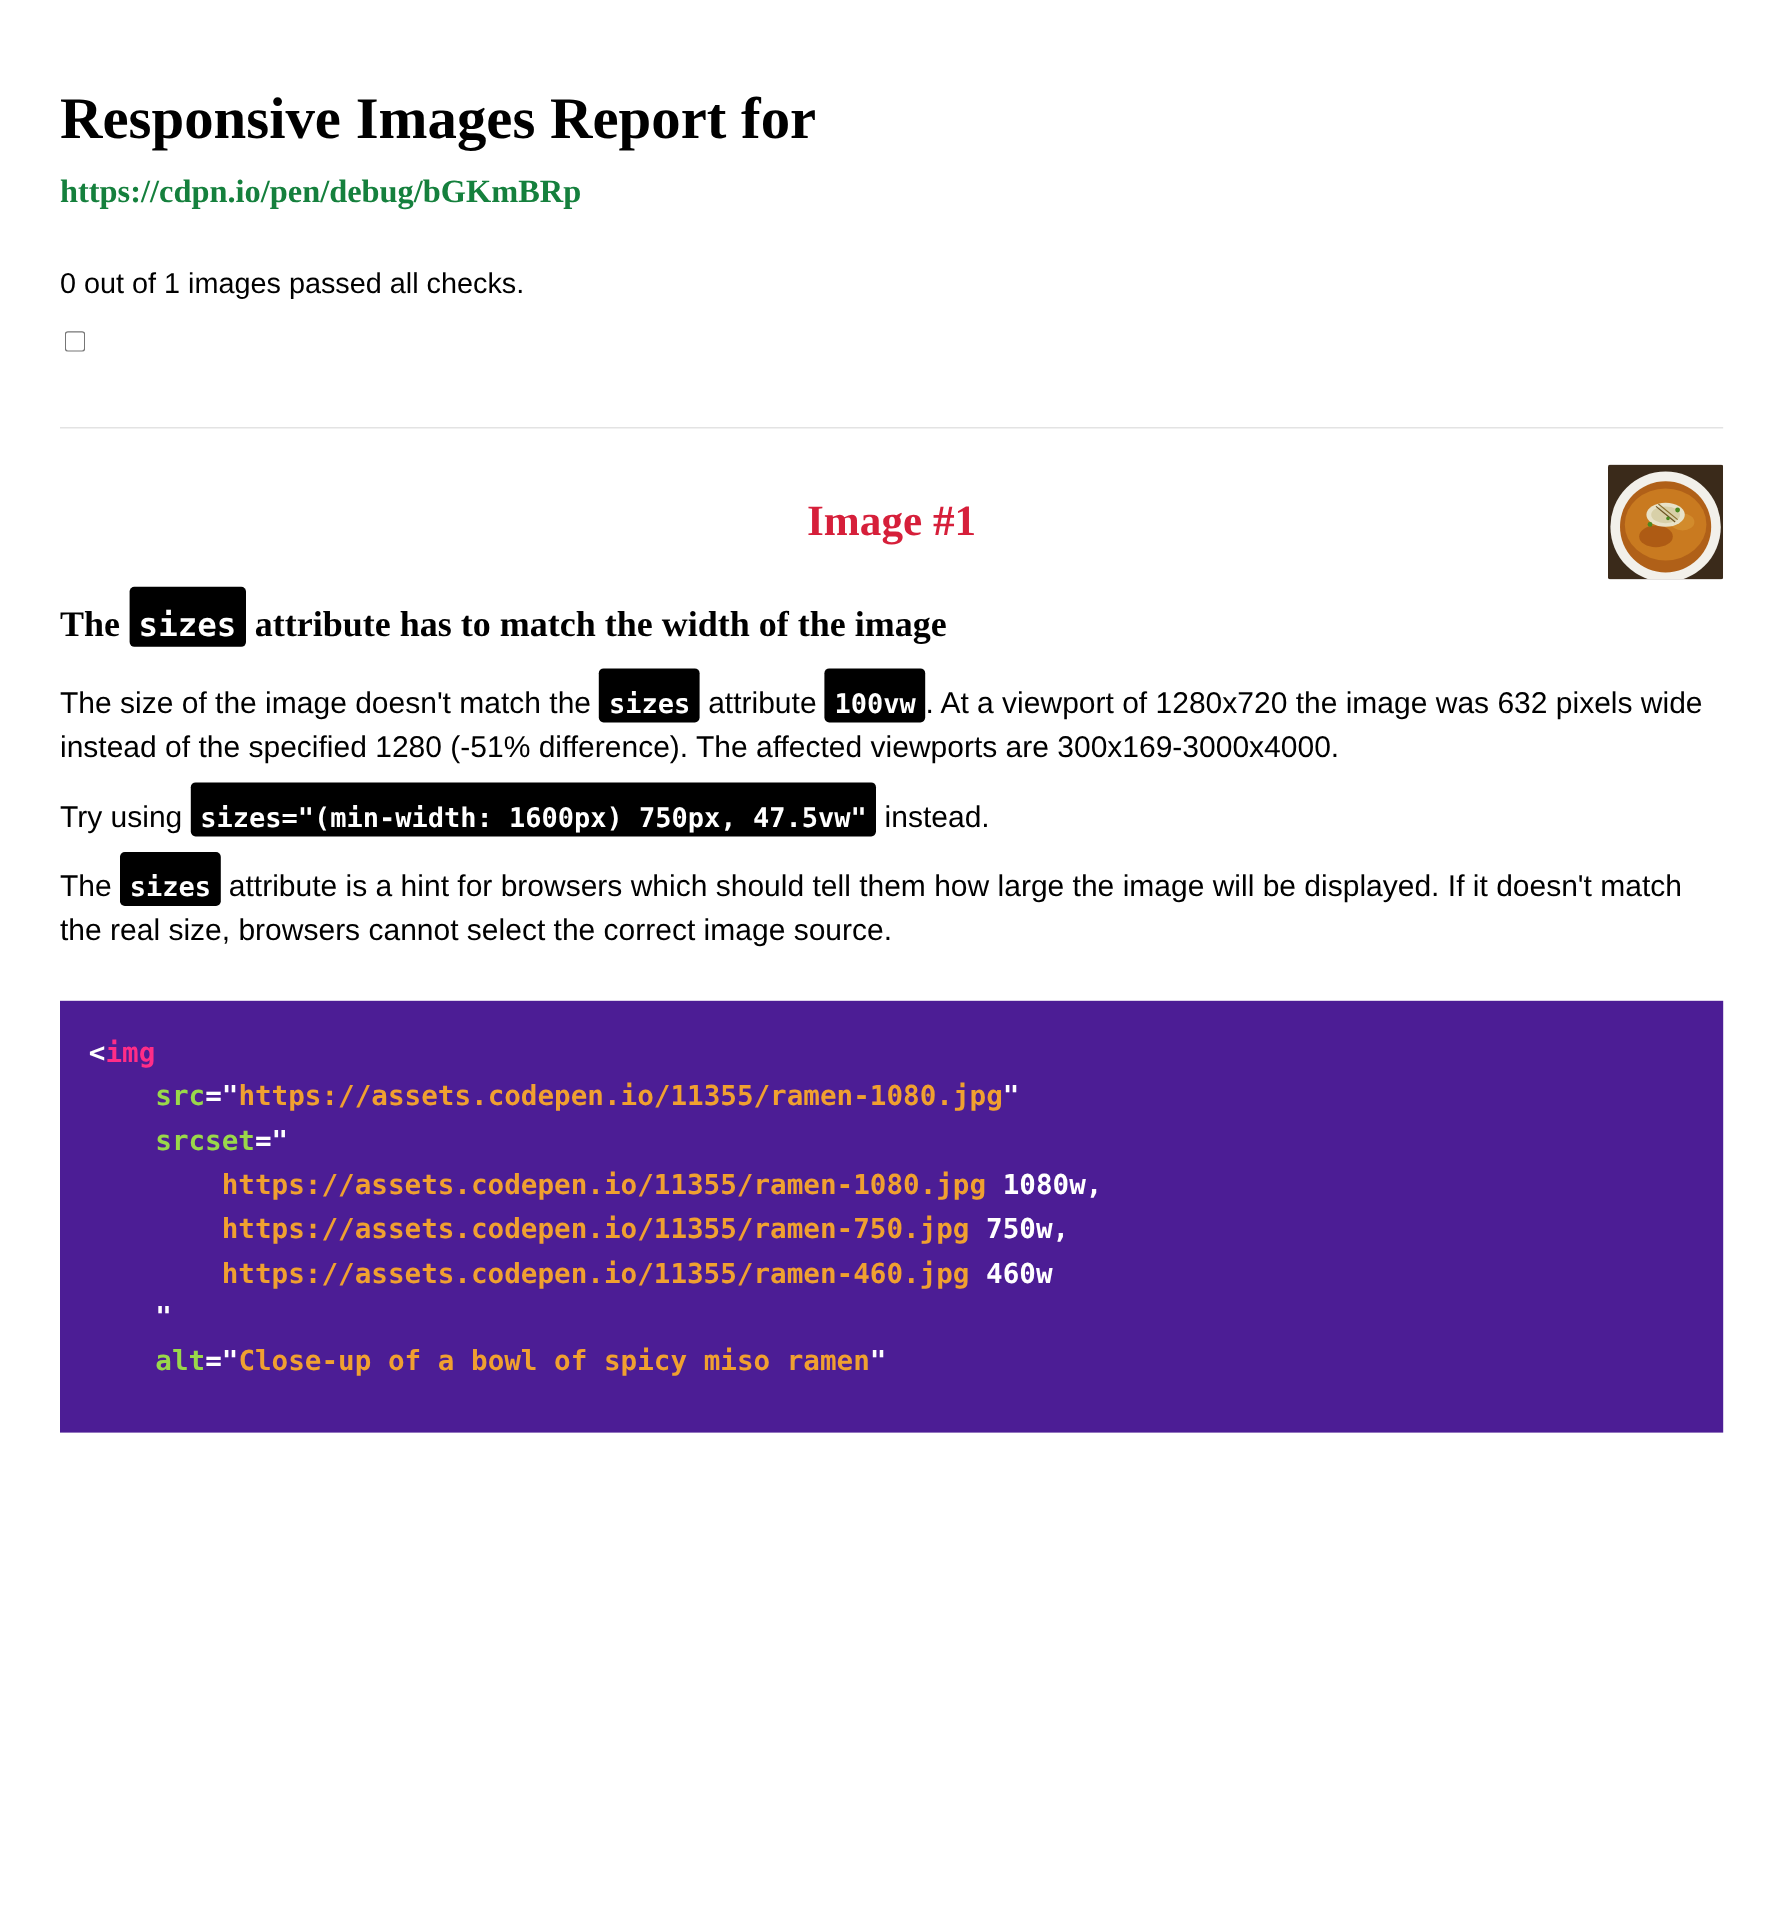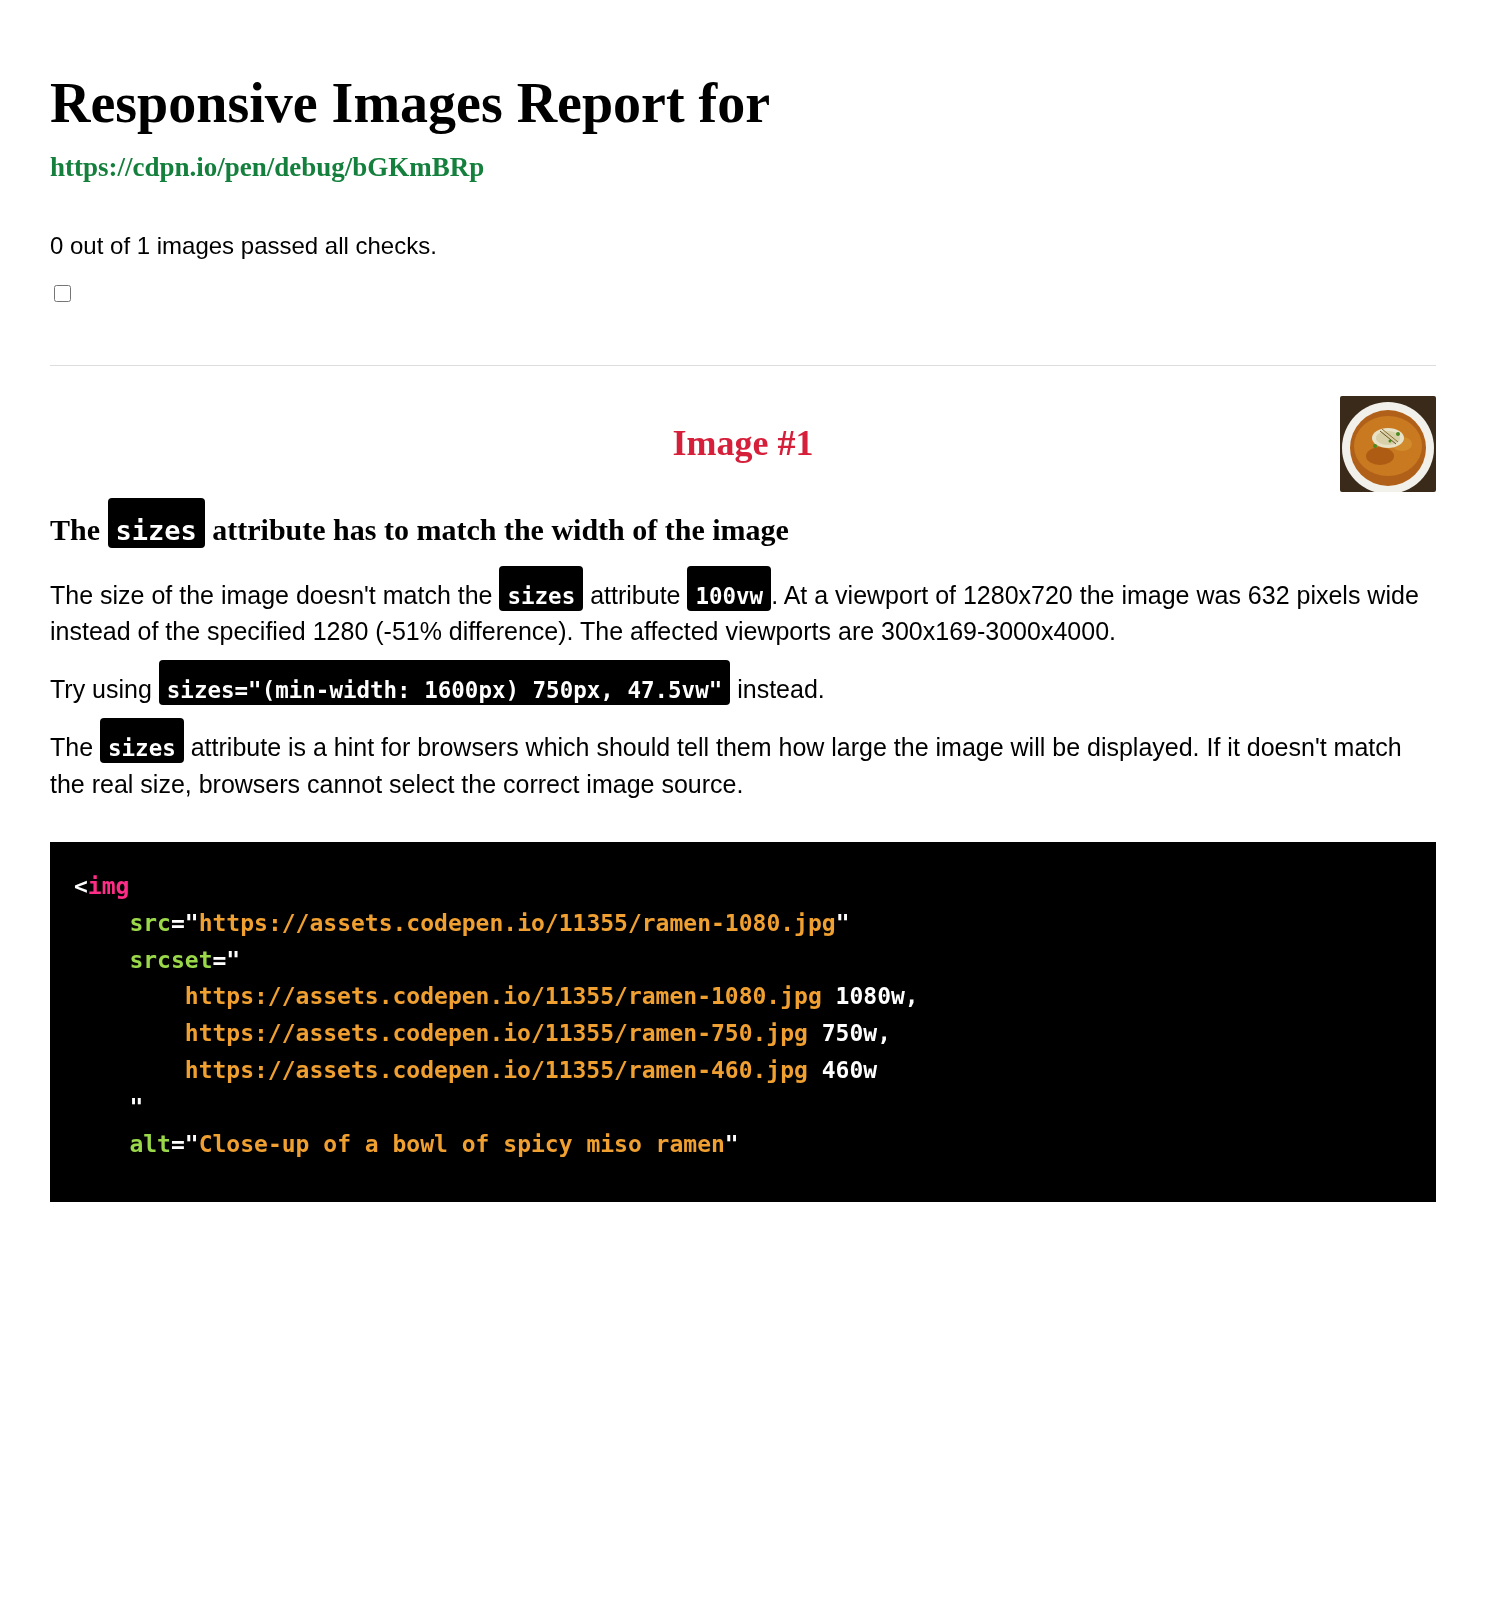--- a/index.html
+++ b/index.html
@@ -8,21 +8,21 @@
     padding: 50px 50px 0 50px;
     font-family: -apple-system, BlinkMacSystemFont, "Segoe UI", Helvetica, Arial, sans-serif;
     color: #000;
     background: #fff;
     font-size: 24px;
     line-height: 1.5;
   }
   h1.page-title {
     font-family: Georgia, "Times New Roman", serif;
     font-weight: 700;
-    font-size: 56px;
+    font-size: 49px;
     margin: 20px 0 10px 0;
     line-height: 1.2;
   }
   .report-url {
     font-family: Georgia, "Times New Roman", serif;
     font-weight: 700;
     font-size: 27px;
     color: #15803d;
     margin: 0 0 40px 0;
   }
@@ -82,21 +82,21 @@
     font-family: ui-monospace, SFMono-Regular, "SF Mono", Menlo, Consolas, monospace;
     background: #000;
     color: #fff;
     padding: 17px 8px 2px 8px;
     border-radius: 4px;
     font-size: 0.9em;
     font-weight: 700;
   }
   
   pre.code {
-    background: #000000;
+    background: #4c1d95;
     color: #fff;
     padding: 26px 24px 40px 24px;
     margin: 40px 0 0 0;
     font-family: ui-monospace, SFMono-Regular, "SF Mono", Menlo, Consolas, monospace;
     font-size: 23px;
     line-height: 1.6;
     font-weight: 700;
     white-space: pre;
     overflow: hidden;
   }

